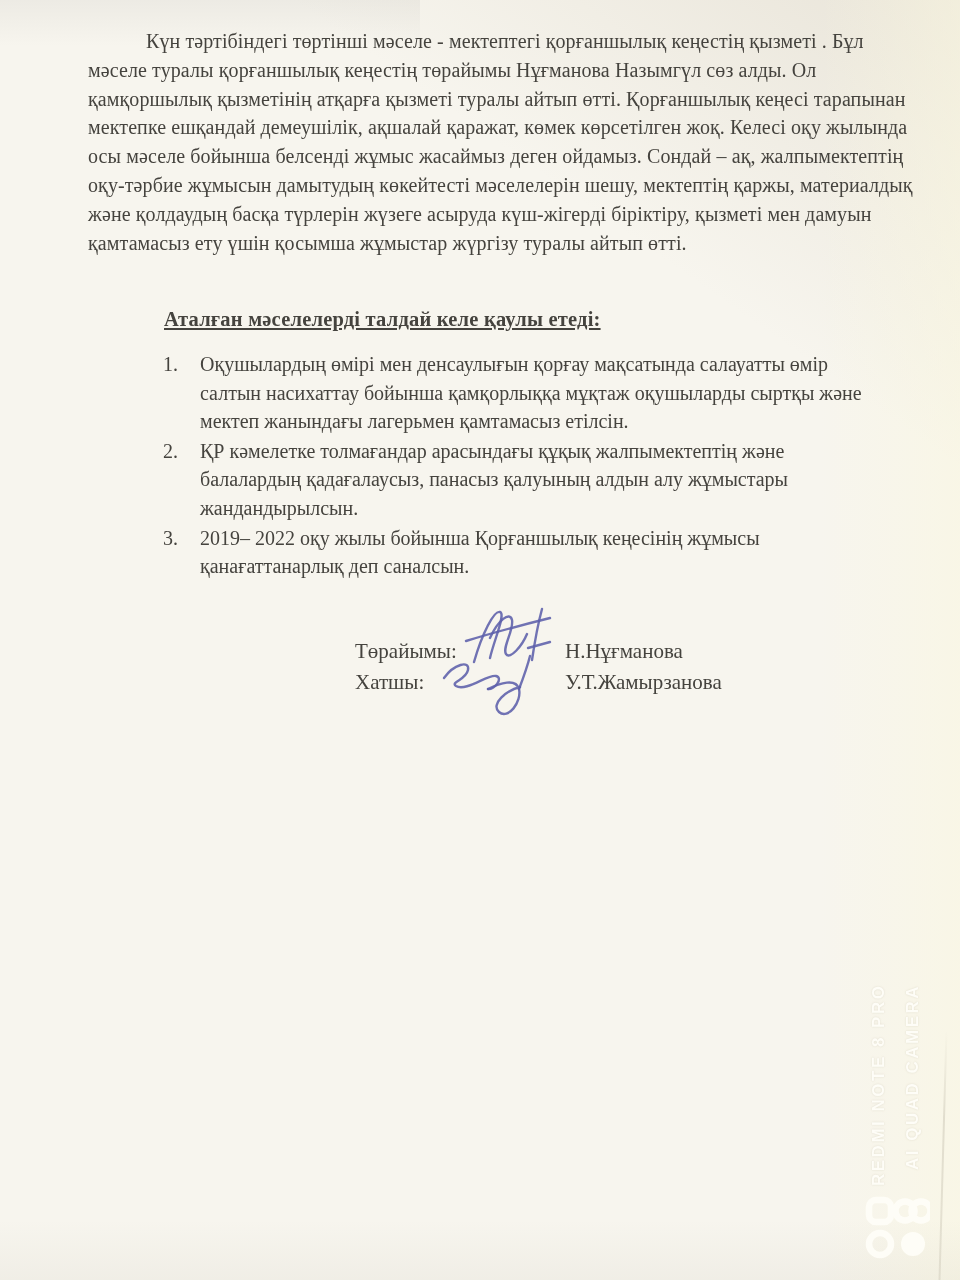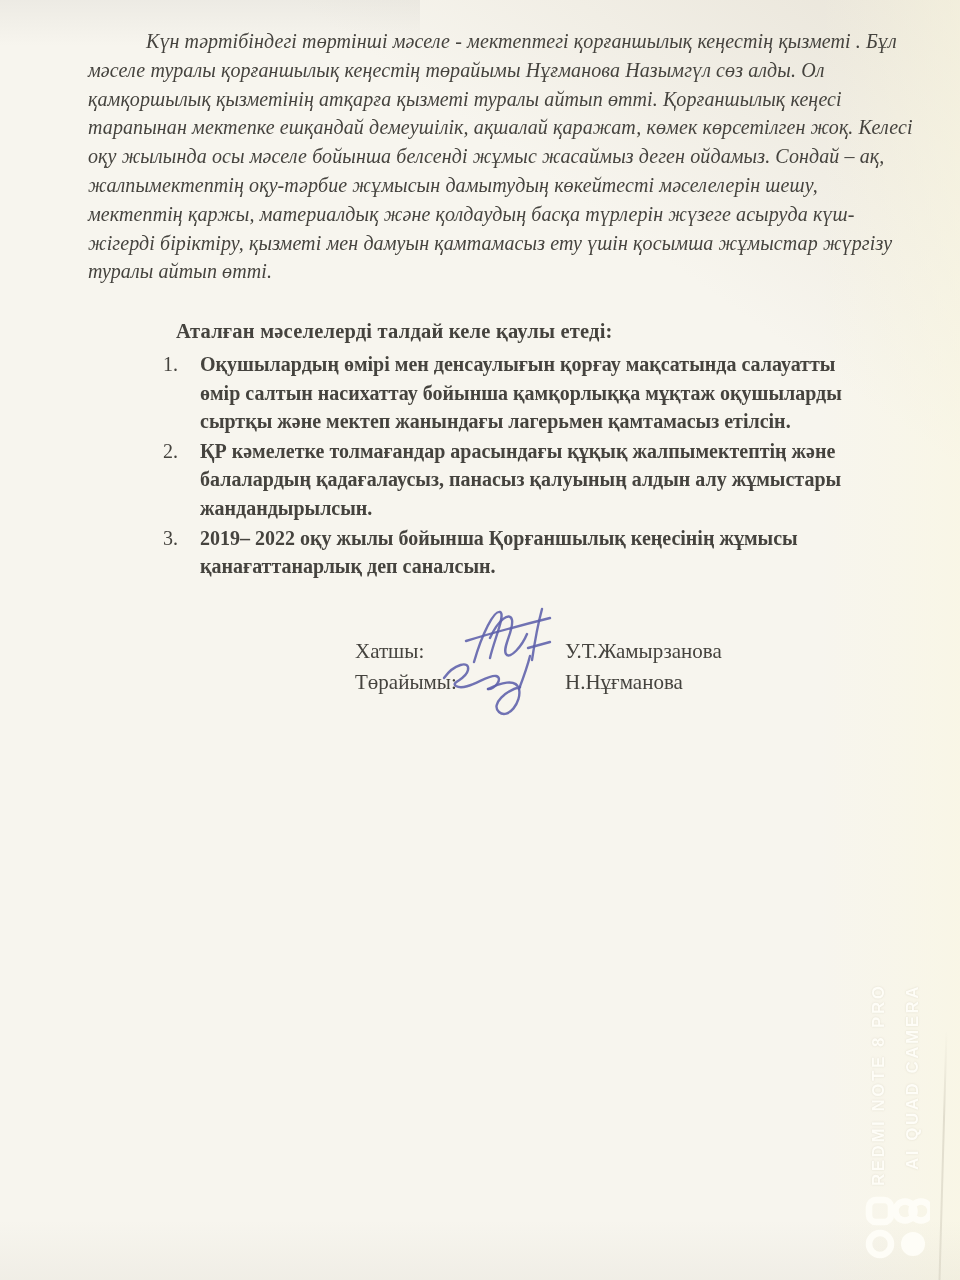--- a/index.html
+++ b/index.html
@@ -37,43 +37,43 @@
     transform: rotate(1.6deg);
   }
 
   .body-paragraph {
     position: absolute;
     left: 88px; top: 27px; width: 828px;
     font-size: 20px; line-height: 28.8px;
     text-indent: 58px;
     letter-spacing: 0.1px;
     margin: 0;
-    font-style: italic;
   }
 
   .resolution-heading {
     position: absolute;
     left: 160px; top: 304px;
     font-size: 20.5px; font-weight: bold;
     letter-spacing: 0.2px;
-    margin: 16px;
+    margin: 4px;
+    text-decoration: underline;
   }
 
   .resolution-list {
     position: absolute;
     left: 163px; top: 350px; width: 712px;
     margin: 0; padding: 0; list-style: none;
   }
   .resolution-item {
     display: flex;
     font-size: 20px; line-height: 28.6px;
     margin: 0 0 1px 0;
   }
   .item-number { flex: 0 0 37px; }
-  .item-text { flex: 1; font-weight: bold; }
+  .item-text { flex: 1; }
 
   .sign-block {
     position: absolute;
     left: 355px; top: 636px;
     font-size: 21px; line-height: 31px;
   }
   .sign-row { display: flex; }
   .sign-label { width: 210px; }
   .sign-name { white-space: nowrap; }
 
@@ -140,26 +140,26 @@
       <span class="item-text">ҚР кәмелетке толмағандар арасындағы құқық жалпымектептің және балалардың қадағалаусыз, панасыз қалуының алдын алу жұмыстары жандандырылсын.</span>
     </li>
     <li class="resolution-item">
       <span class="item-number">3.</span>
       <span class="item-text">2019– 2022 оқу жылы бойынша Қорғаншылық кеңесінің жұмысы қанағаттанарлық деп саналсын.</span>
     </li>
   </ol>
 
   <div class="sign-block">
     <div class="sign-row">
+      <span class="sign-label">Төрайымы:</span>
+      <span class="sign-name">Н.Нұғманова</span>
+    </div>
+    <div class="sign-row">
       <span class="sign-label">Хатшы:</span>
       <span class="sign-name">У.Т.Жамырзанова</span>
-    </div>
-    <div class="sign-row">
-      <span class="sign-label">Төрайымы:</span>
-      <span class="sign-name">Н.Нұғманова</span>
     </div>
   </div>
 
   <svg class="signature-svg" viewBox="0 0 160 130">
 
     <path d="M 42 66 C 50 38, 62 14, 68 16 C 74 18, 62 44, 58 62"></path>
     <path d="M 58 42 C 66 24, 78 15, 80 24 C 82 34, 70 52, 74 58 C 78 64, 90 50, 95 38"></path>
     <path d="M 100 64 C 103 44, 107 24, 110 13"></path>
     <path d="M 34 45 C 60 37, 90 29, 118 22"></path>
     <path d="M 96 52 L 118 46"></path>

